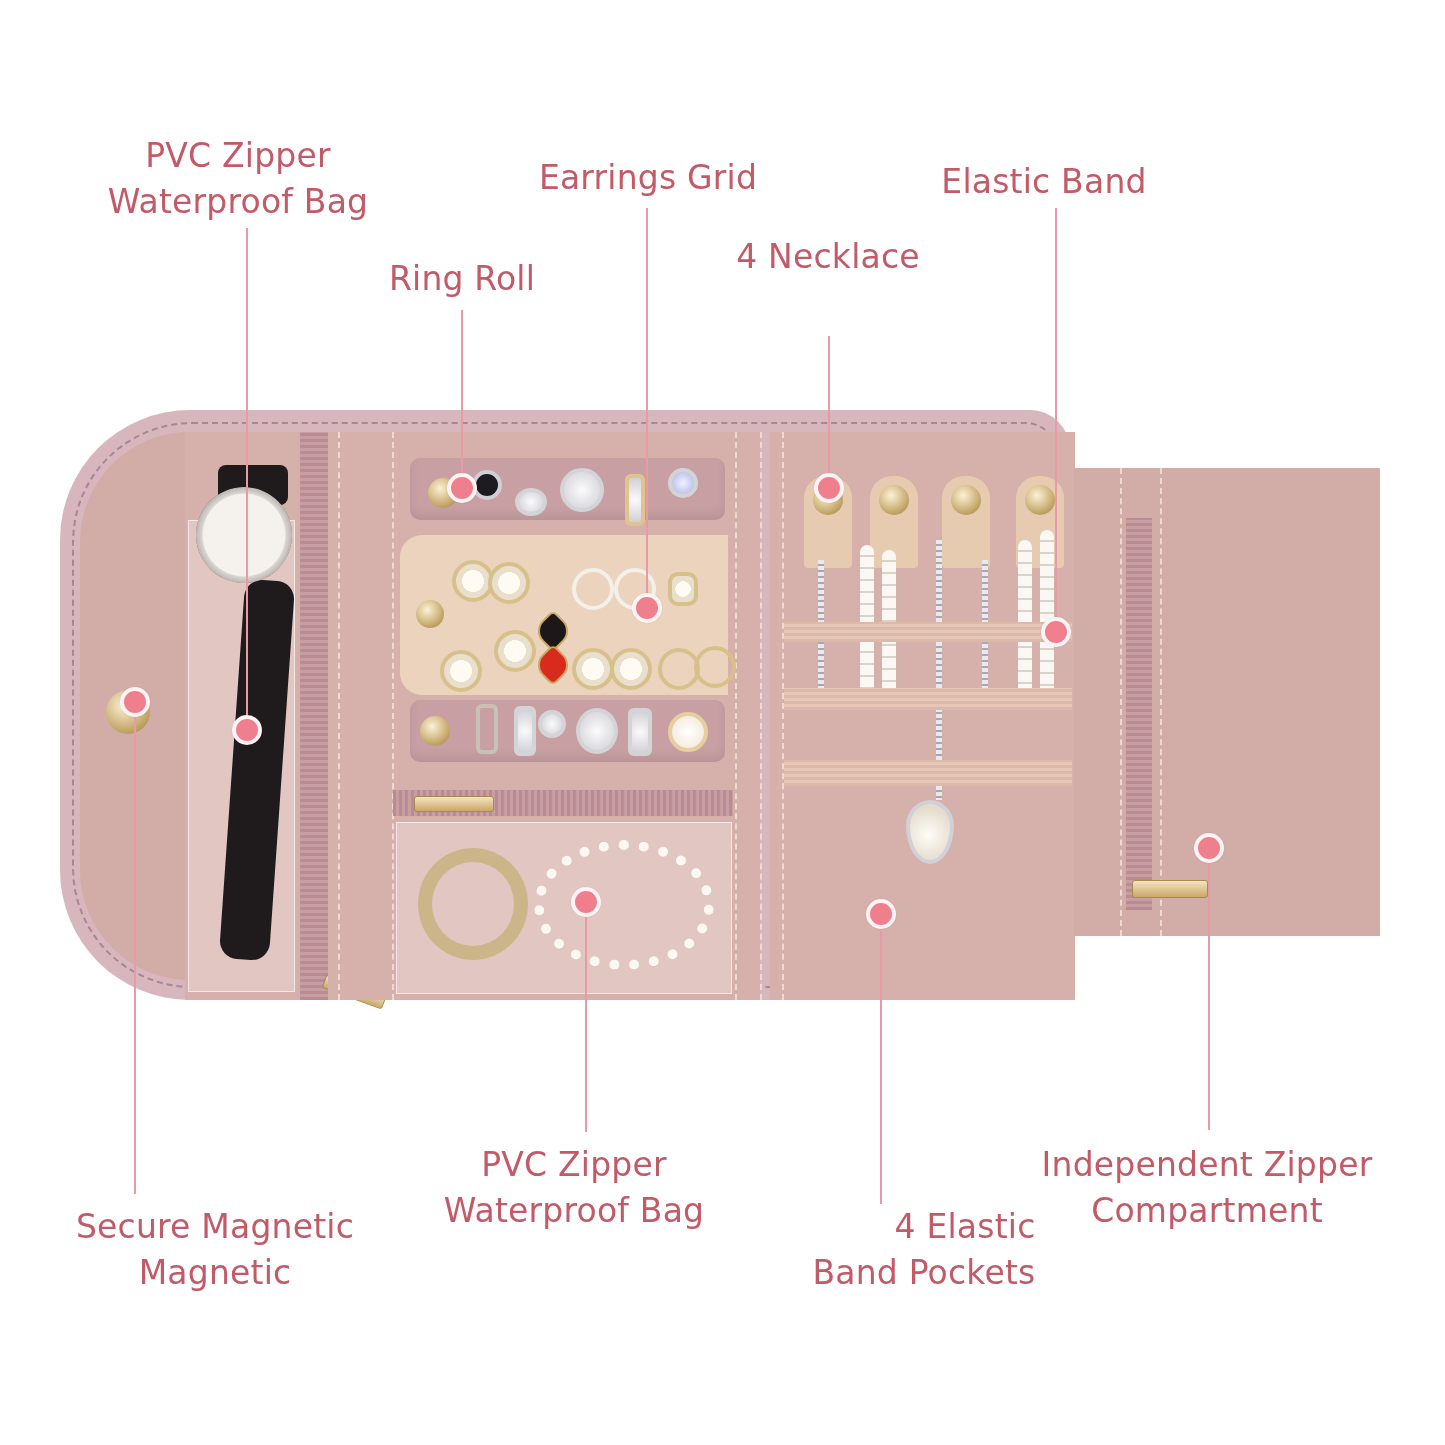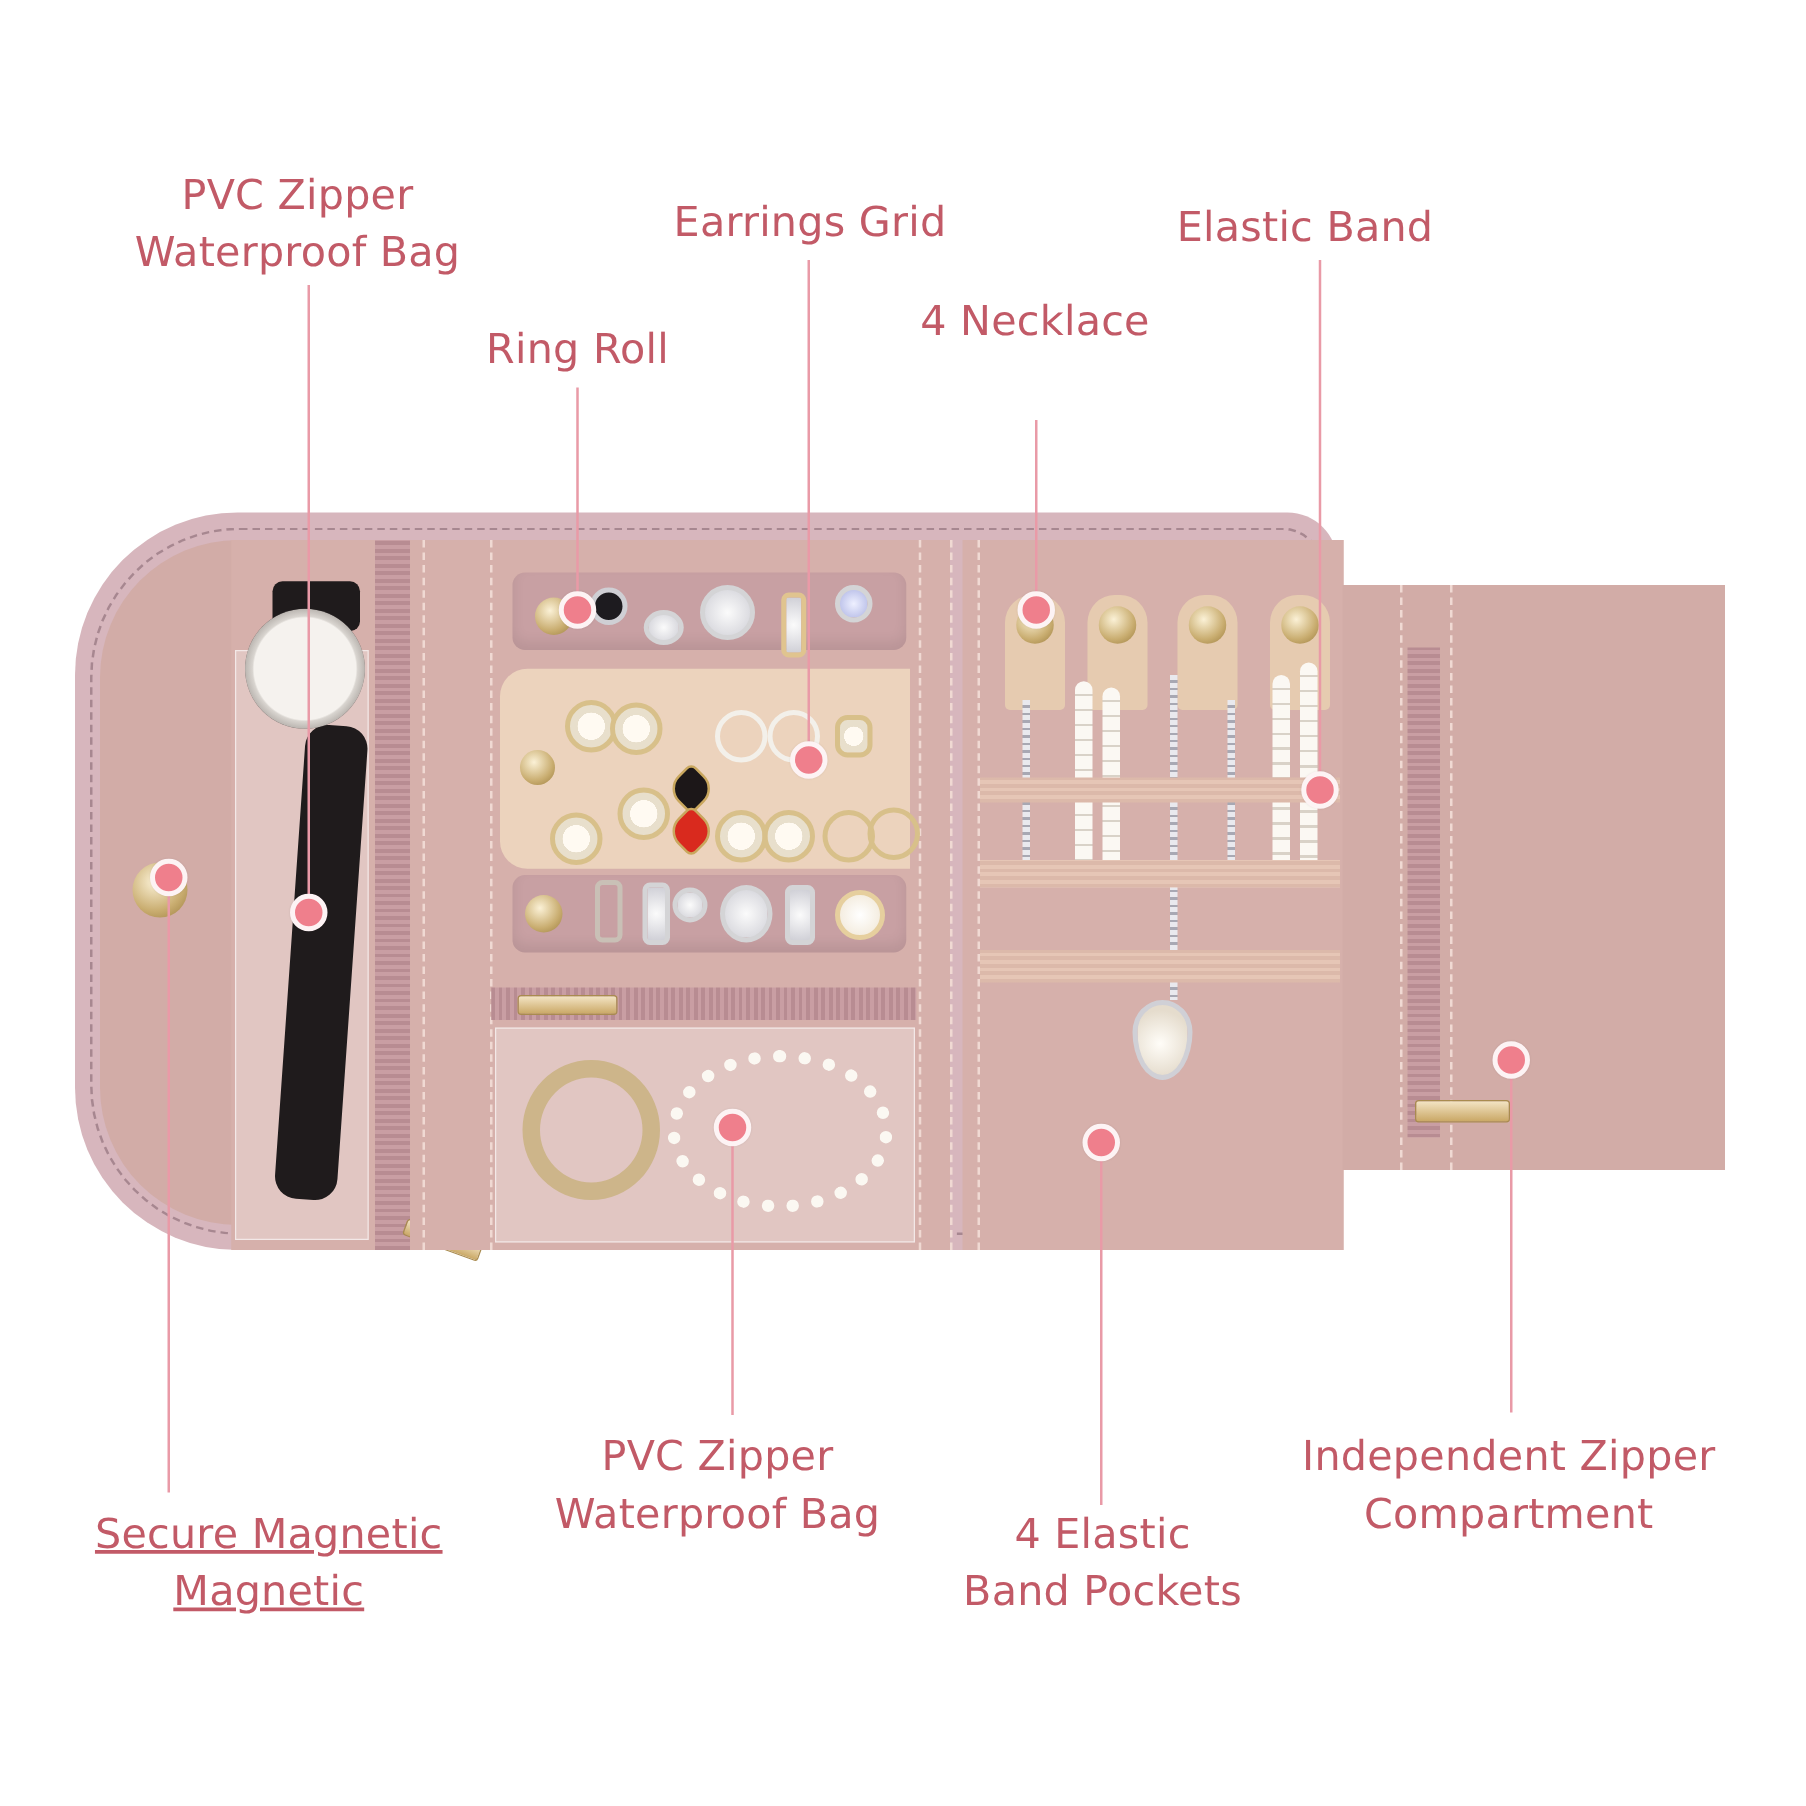--- a/index.html
+++ b/index.html
@@ -168,28 +168,28 @@
 <div class="label" style="left:1044px;top:159px;">
   <div>Elastic Band</div>
 </div>
 <div class="label" style="left:462px;top:256px;text-align:right;">
   <div>Ring Roll</div>
 </div>
 <div class="label" style="left:828px;top:234px;text-align:right;">
   <div>4 Necklace</div>
 </div>
 
-<div class="label" style="left:215px;top:1204px;text-decoration:underline;">
+<div class="label" style="left:215px;top:1204px;">
   <div>Secure Magnetic</div>
   <div>Magnetic</div>
 </div>
 <div class="label" style="left:574px;top:1142px;">
   <div>PVC Zipper</div>
   <div>Waterproof Bag</div>
 </div>
-<div class="label" style="left:882px;top:1204px;">
+<div class="label" style="left:924px;top:1204px;text-align:right;">
   <div>4 Elastic</div>
   <div>Band Pockets</div>
 </div>
 <div class="label" style="left:1207px;top:1142px;">
   <div>Independent Zipper</div>
   <div>Compartment</div>
 </div>
 
 </body></html>

